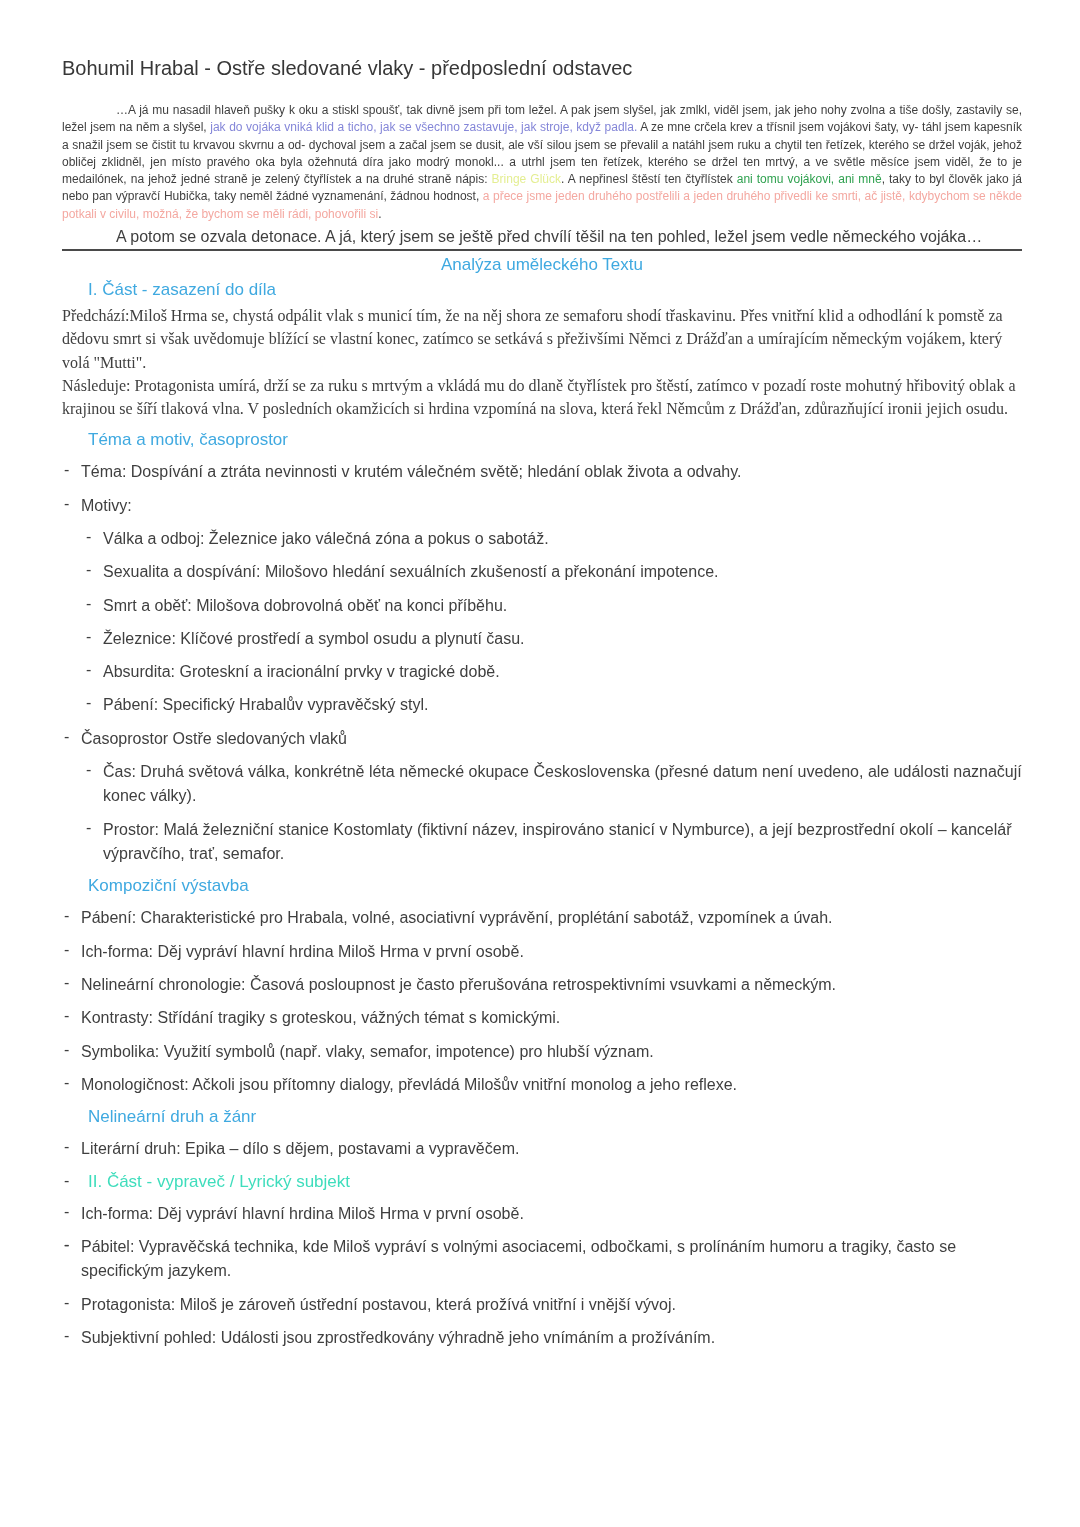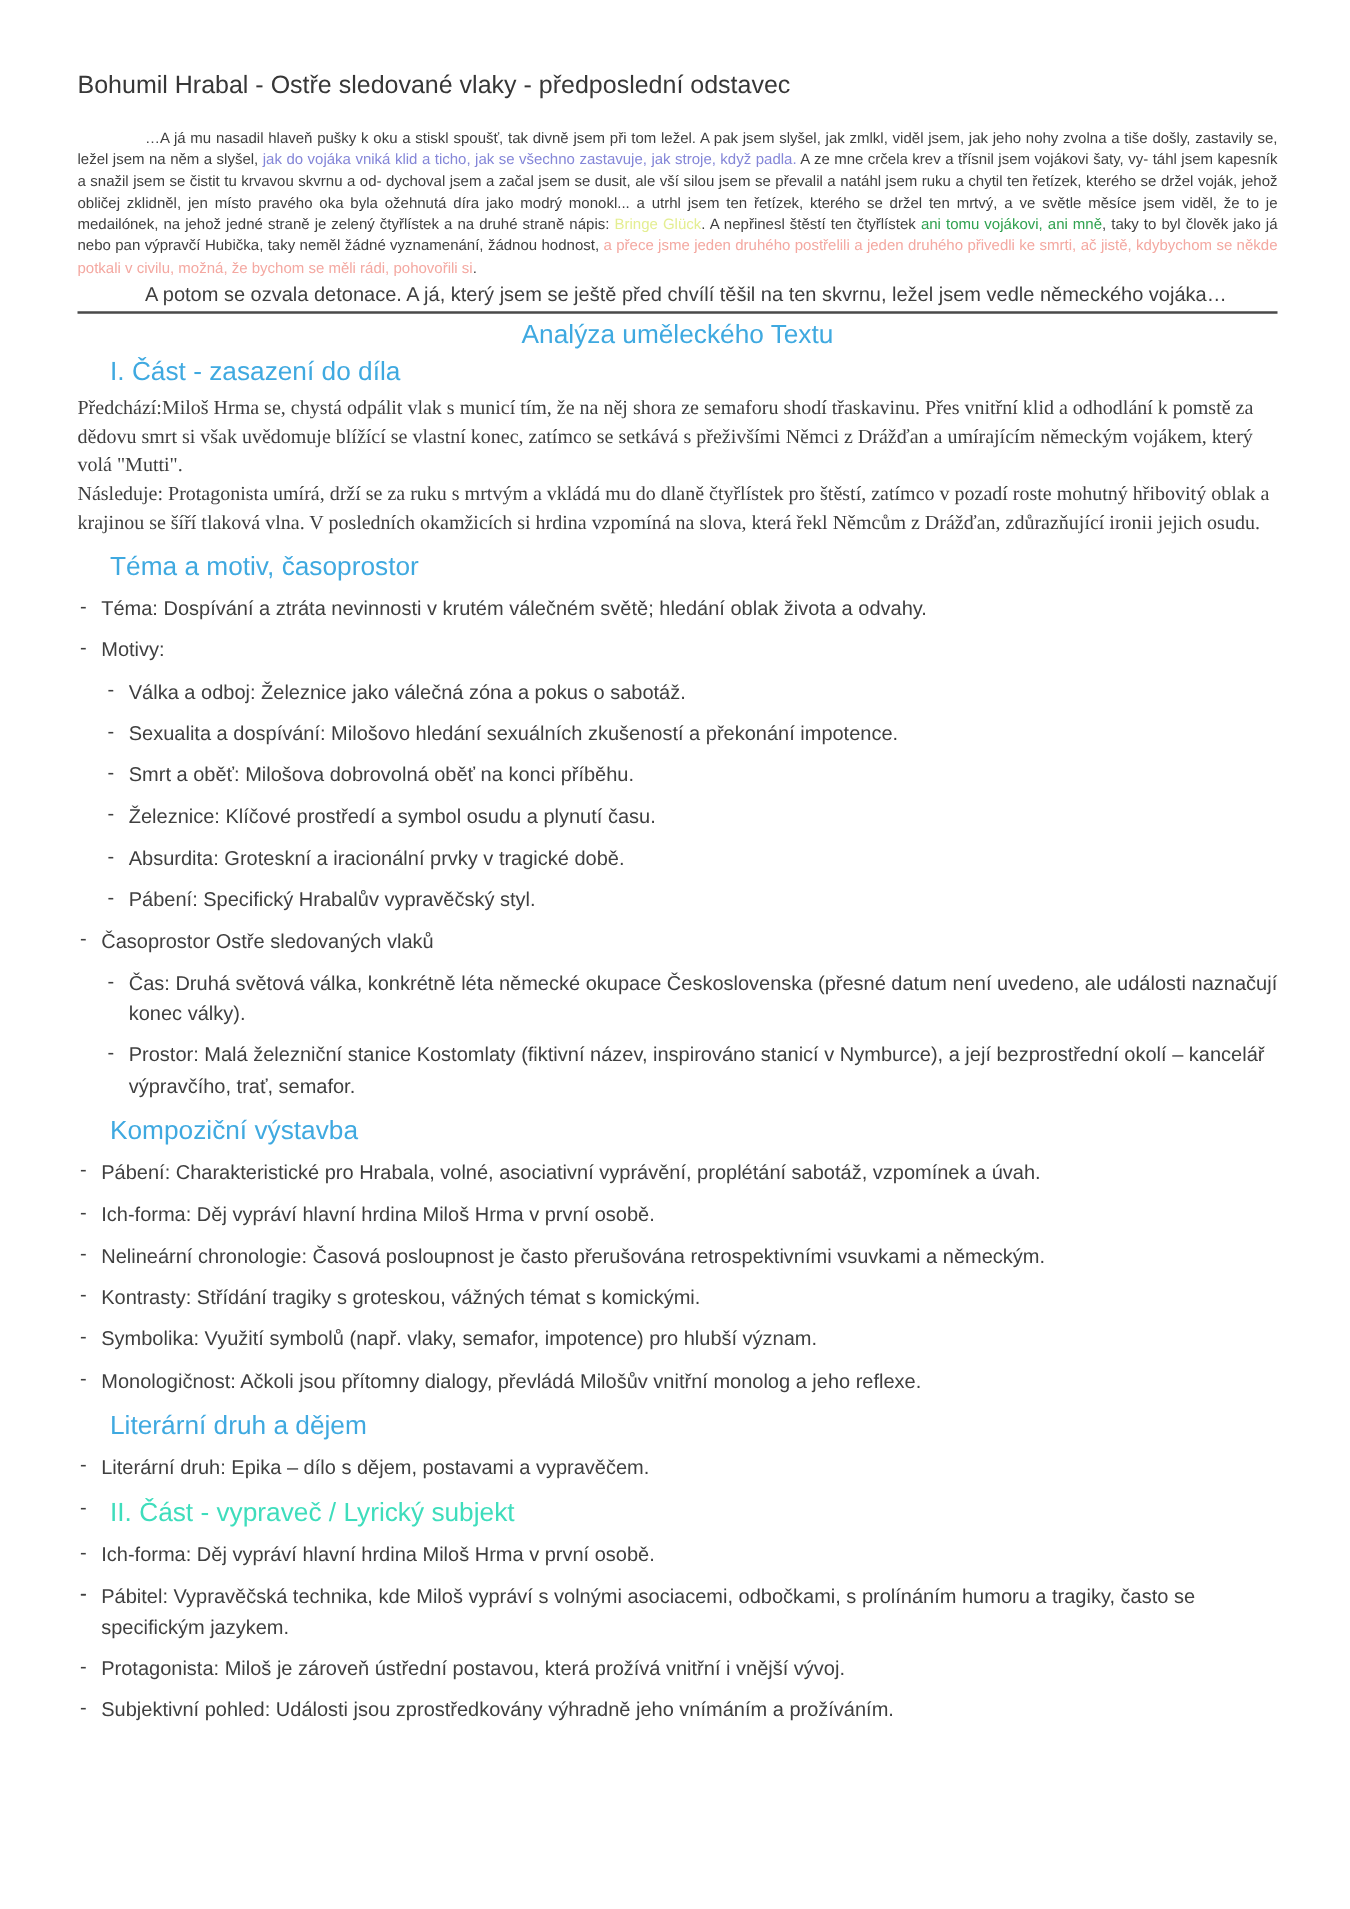--- a/index.html
+++ b/index.html
@@ -37,21 +37,21 @@
   .c-green{color:var(--inline-green);}
   .c-salmon{color:var(--inline-salmon);}
   .para{margin:0;font-size:16px;line-height:1.45;color:var(--ink);font-family:Liberation Serif, serif;}
   .quote{
     margin:2px 0 0 0;font-size:16px;line-height:1.45;
     text-indent:54px;color:var(--ink);
     border-bottom:2px solid var(--underline);
     padding-bottom:1px;
   }
   .heading{
-    font-size:21px;font-weight:400;line-height:1.3;
+    font-size:17px;font-weight:400;line-height:1.3;
     margin:3px 0 3px 26px;
   }
   .heading.align-center{text-align:center;margin-left:0;}
   .tone-blue{color:var(--heading-blue);}
   .tone-teal{color:var(--heading-teal);}
   .heading.pre-gap{margin-top:9px;}
   .bullet{
     position:relative;font-size:16px;line-height:1.52;
     color:var(--ink);margin:9px 0 9px 19px;
   }
@@ -61,21 +61,21 @@
   }
   .bullet.l2{margin-left:41px;}
   .btext{display:inline;}
 </style>
 </head>
 <body>
 
 <div class="page">
     <h1 class="title">Bohumil Hrabal - Ostře sledované vlaky - předposlední odstavec</h1>
     <p class="rich"><span class="seg c-ink">…A já mu nasadil hlaveň pušky k oku a stiskl spoušť, tak divně jsem při tom ležel. A pak jsem slyšel, jak zmlkl, viděl jsem, jak jeho nohy zvolna a tiše došly, zastavily se, ležel jsem na něm a slyšel, </span><span class="seg c-blue">jak do vojáka vniká klid a ticho, jak se všechno zastavuje, jak stroje, když padla.</span><span class="seg c-ink"> A ze mne crčela krev a třísnil jsem vojákovi šaty, vy- táhl jsem kapesník a snažil jsem se čistit tu krvavou skvrnu a od- dychoval jsem a začal jsem se dusit, ale vší silou jsem se převalil a natáhl jsem ruku a chytil ten řetízek, kterého se držel voják, jehož obličej zklidněl, jen místo pravého oka byla ožehnutá díra jako modrý monokl... a utrhl jsem ten řetízek, kterého se držel ten mrtvý, a ve světle měsíce jsem viděl, že to je medailónek, na jehož jedné straně je zelený čtyřlístek a na druhé straně nápis: </span><span class="seg c-yellow">Bringe Glück</span><span class="seg c-ink">. A nepřinesl štěstí ten čtyřlístek </span><span class="seg c-green">ani tomu vojákovi, ani mně</span><span class="seg c-ink">, taky to byl člověk jako já nebo pan výpravčí Hubička, taky neměl žádné vyznamenání, žádnou hodnost, </span><span class="seg c-salmon">a přece jsme jeden druhého postřelili a jeden druhého přivedli ke smrti, ač jistě, kdybychom se někde potkali v civilu, možná, že bychom se měli rádi, pohovořili si</span><span class="seg c-ink">.</span></p>
-    <p class="quote">A potom se ozvala detonace. A já, který jsem se ještě před chvílí těšil na ten skvrnu, ležel jsem vedle německého vojáka…</p>
+    <p class="quote">A potom se ozvala detonace. A já, který jsem se ještě před chvílí těšil na ten pohled, ležel jsem vedle německého vojáka…</p>
     <h2 class="heading tone-blue align-center">Analýza uměleckého Textu</h2>
     <h2 class="heading tone-blue align-left">I. Část - zasazení do díla</h2>
     <p class="para">Předchází:Miloš Hrma se, chystá odpálit vlak s municí tím, že na něj shora ze semaforu shodí třaskavinu. Přes vnitřní klid a odhodlání k pomstě za dědovu smrt si však uvědomuje blížící se vlastní konec, zatímco se setkává s přeživšími Němci z Drážďan a umírajícím německým vojákem, který volá "Mutti".</p>
     <p class="para">Následuje: Protagonista umírá, drží se za ruku s mrtvým a vkládá mu do dlaně čtyřlístek pro štěstí, zatímco v pozadí roste mohutný hřibovitý oblak a krajinou se šíří tlaková vlna. V posledních okamžicích si hrdina vzpomíná na slova, která řekl Němcům z Drážďan, zdůrazňující ironii jejich osudu.</p>
     <h2 class="heading tone-blue align-left pre-gap">Téma a motiv, časoprostor</h2>
     <div class="bullet l1"><span class="dash">-</span><span class="btext">Téma: Dospívání a ztráta nevinnosti v krutém válečném světě; hledání oblak života a odvahy.</span></div>
     <div class="bullet l1"><span class="dash">-</span><span class="btext">Motivy:</span></div>
     <div class="bullet l2"><span class="dash">-</span><span class="btext">Válka a odboj: Železnice jako válečná zóna a pokus o sabotáž.</span></div>
     <div class="bullet l2"><span class="dash">-</span><span class="btext">Sexualita a dospívání: Milošovo hledání sexuálních zkušeností a překonání impotence.</span></div>
     <div class="bullet l2"><span class="dash">-</span><span class="btext">Smrt a oběť: Milošova dobrovolná oběť na konci příběhu.</span></div>
@@ -85,21 +85,21 @@
     <div class="bullet l1"><span class="dash">-</span><span class="btext">Časoprostor Ostře sledovaných vlaků</span></div>
     <div class="bullet l2"><span class="dash">-</span><span class="btext">Čas: Druhá světová válka, konkrétně léta německé okupace Československa (přesné datum není uvedeno, ale události naznačují konec války).</span></div>
     <div class="bullet l2"><span class="dash">-</span><span class="btext">Prostor: Malá železniční stanice Kostomlaty (fiktivní název, inspirováno stanicí v Nymburce), a její bezprostřední okolí – kancelář výpravčího, trať, semafor.</span></div>
     <h2 class="heading tone-blue align-left pre-gap">Kompoziční výstavba</h2>
     <div class="bullet l1"><span class="dash">-</span><span class="btext">Pábení: Charakteristické pro Hrabala, volné, asociativní vyprávění, proplétání sabotáž, vzpomínek a úvah.</span></div>
     <div class="bullet l1"><span class="dash">-</span><span class="btext">Ich-forma: Děj vypráví hlavní hrdina Miloš Hrma v první osobě.</span></div>
     <div class="bullet l1"><span class="dash">-</span><span class="btext">Nelineární chronologie: Časová posloupnost je často přerušována retrospektivními vsuvkami a německým.</span></div>
     <div class="bullet l1"><span class="dash">-</span><span class="btext">Kontrasty: Střídání tragiky s groteskou, vážných témat s komickými.</span></div>
     <div class="bullet l1"><span class="dash">-</span><span class="btext">Symbolika: Využití symbolů (např. vlaky, semafor, impotence) pro hlubší význam.</span></div>
     <div class="bullet l1"><span class="dash">-</span><span class="btext">Monologičnost: Ačkoli jsou přítomny dialogy, převládá Milošův vnitřní monolog a jeho reflexe.</span></div>
-    <h2 class="heading tone-blue align-left">Literární druh a dějem</h2>
+    <h2 class="heading tone-blue align-left">Nelineární druh a žánr</h2>
     <div class="bullet l1"><span class="dash">-</span><span class="btext">Literární druh: Epika – dílo s dějem, postavami a vypravěčem.</span></div>
     <div class="bullet l1"><span class="dash">-</span></div>
     <h2 class="heading tone-teal align-left">II. Část - vypraveč / Lyrický subjekt</h2>
     <div class="bullet l1"><span class="dash">-</span><span class="btext">Ich-forma: Děj vypráví hlavní hrdina Miloš Hrma v první osobě.</span></div>
     <div class="bullet l1"><span class="dash">-</span></div>
     <div class="bullet l1"><span class="dash">-</span><span class="btext">Pábitel: Vypravěčská technika, kde Miloš vypráví s volnými asociacemi, odbočkami, s prolínáním humoru a tragiky, často se specifickým jazykem.</span></div>
     <div class="bullet l1"><span class="dash">-</span><span class="btext">Protagonista: Miloš je zároveň ústřední postavou, která prožívá vnitřní i vnější vývoj.</span></div>
     <div class="bullet l1"><span class="dash">-</span><span class="btext">Subjektivní pohled: Události jsou zprostředkovány výhradně jeho vnímáním a prožíváním.</span></div>
   </div>
 

